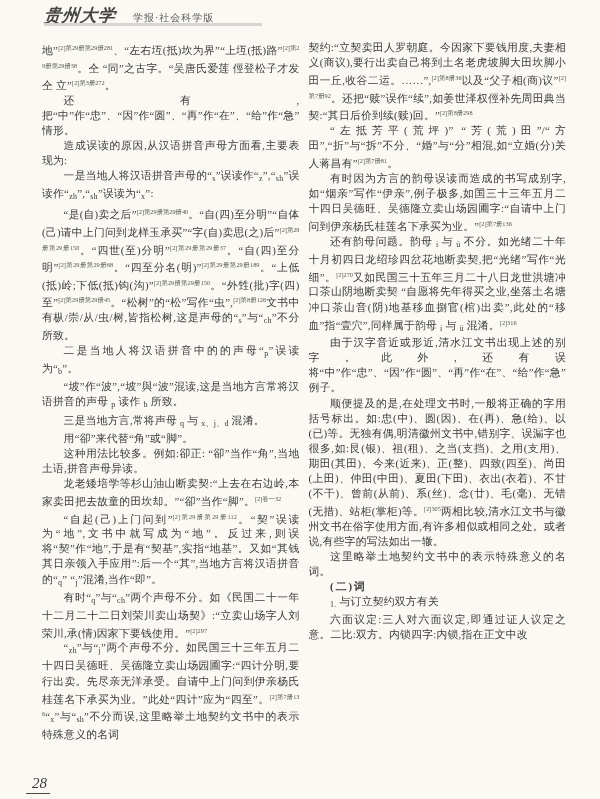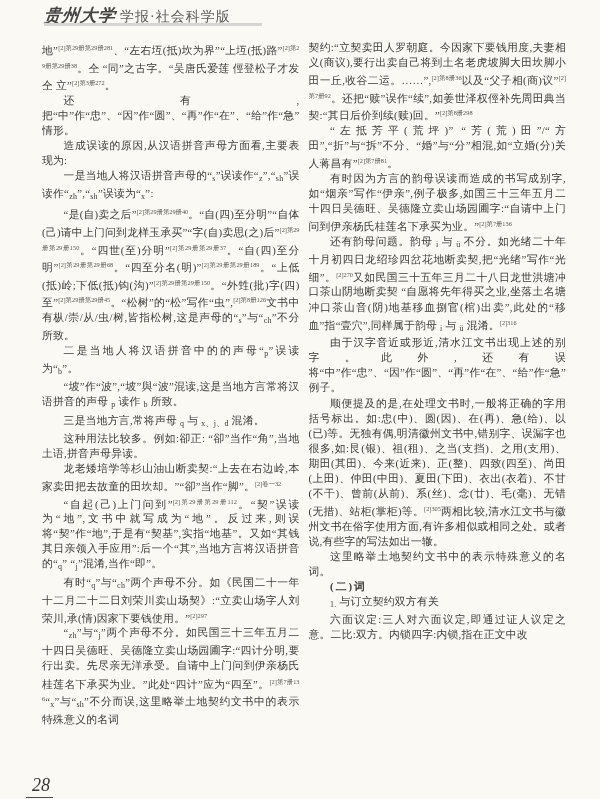--- a/index.html
+++ b/index.html
@@ -9,40 +9,40 @@
     background:#faf9f4;
     font-family:"Liberation Serif","DejaVu Serif",serif;
     color:#3b3a38;
     overflow:hidden;
   }
   .header{position:absolute;left:44px;top:4px;white-space:nowrap;}
   .logo{
     font-style:italic;font-weight:bold;font-size:17px;color:#454442;
     letter-spacing:1px;display:inline-block;transform:skewX(-6deg);
   }
-  .subtitle{font-size:14px;color:#5c5b58;margin-left:4px;letter-spacing:1px;}
+  .subtitle{font-size:10px;color:#5c5b58;margin-left:17px;letter-spacing:1px;}
   .header-rule{position:absolute;left:44px;top:23px;width:218px;height:3px;background:#d6d5d1;}
   .columns{
     position:absolute;left:42px;top:40px;width:524px;height:738px;
     display:flex;gap:9px;
   }
   .col{
     width:257.5px;height:738px;overflow:hidden;
     font-size:10.8px;line-height:15.1px;
     letter-spacing:0.25px;
     text-align:justify;word-break:break-all;
   }
   .para{margin:0;}
   .ind{text-indent:2em;}
   .hd{font-weight:bold;letter-spacing:2px;}
   .cite{font-size:6.3px;vertical-align:3.5px;color:#55544f;letter-spacing:0;}
   .pinyin{font-size:8px;vertical-align:-2px;color:#3b3a38;}
   .page-number{
     position:absolute;left:26px;top:775px;
-    font-style:italic;font-size:18px;color:#3b3a38;
+    font-style:italic;font-size:15px;color:#3b3a38;
     border-bottom:1.5px solid #4a4946;padding:0 3px 1px 6px;
   }
 </style>
 </head>
 <body>
 
 <div class="page">
 
   <div class="header">
     <span class="logo">贵州大学</span><span class="subtitle">学报·社会科学版</span>
@@ -52,20 +52,21 @@
   <div class="columns">
     <div class="col" id="col-left">
         <p class="para"><span>地”</span><span class="cite">[2]第29册第29册281</span><span>、“左右坘(抵)坎为界”“上坘(抵)路”</span><span class="cite">[2]第29册第29册38</span><span>。仝 “同”之古字。“吴唐氏爱莲 俓登松子才发 仝 立”</span><span class="cite">[2]第3册272</span><span>。</span></p>
         <p class="para ind"><span>还有,把“中”作“忠”、“因”作“圆”、“再”作“在”、“给”作“急”、“已”作“以”、“杉”作“设”等情形。</span></p>
         <p class="para ind"><span>造成误读的原因,从汉语拼音声母方面看,主要表现为:</span></p>
         <p class="para ind"><span>一是当地人将汉语拼音声母的“</span><span class="pinyin">s</span><span>”误读作“</span><span class="pinyin">z</span><span>”,“</span><span class="pinyin">sh</span><span>”误读作“</span><span class="pinyin">zh</span><span>”,“</span><span class="pinyin">sh</span><span>”误读为“</span><span class="pinyin">x</span><span>”:</span></p>
         <p class="para ind"><span>“是(自)卖之后”</span><span class="cite">[2]第29册第29册40</span><span>。“自(四)至分明”“自体(己)请中上门问到龙样玉承买”“字(自)卖思(之)后”</span><span class="cite">[2]第29册第29册150</span><span>。“四世(至)分明”</span><span class="cite">[2]第29册第29册37</span><span>。“自(四)至分明”</span><span class="cite">[2]第29册第29册68</span><span>。“四至分名(明)”</span><span class="cite">[2]第29册第29册189</span><span>。“上低(抵)岭;下低(抵)钩(沟)”</span><span class="cite">[2]第29册第29册150</span><span>。“外甡(批)字(四)至”</span><span class="cite">[2]第29册第29册45</span><span>。“松树”的“松”写作“虫”,</span><span class="cite">[2]第8册126</span><span>文书中有枞/崇/从/虫/树,皆指松树,这是声母的“</span><span class="pinyin">s</span><span>”与“</span><span class="pinyin">ch</span><span>”不分所致。</span></p>
         <p class="para ind"><span>二是当地人将汉语拼音中的的声母“</span><span class="pinyin">p</span><span>”误读为“</span><span class="pinyin">b</span><span>”。</span></p>
         <p class="para ind"><span>“坡”作“波”,“坡”與“波”混读,这是当地方言常将汉语拼音的声母 </span><span class="pinyin">p</span><span> 读作 </span><span class="pinyin">b</span><span> 所致。</span></p>
         <p class="para ind"><span>三是当地方言,常将声母 </span><span class="pinyin">q</span><span> 与 </span><span class="pinyin">x、j、d</span><span> 混淆。</span></p>
+        <p class="para ind"><span>用“卻”来代替“角”或“脚”。</span></p>
         <p class="para ind"><span>这种用法比较多。例如:卻正: “卻”当作“角”,当地土语,拼音声母异读。</span></p>
         <p class="para ind"><span>龙老矮培学等杉山油山断卖契:“上去在右边岭,本家卖田把去故童的田坎却。”“卻”当作“脚”。</span><span class="cite">[2]卷一32</span></p>
         <p class="para ind"><span>“自起(己)上门问到”</span><span class="cite">[2]第29册第29册112</span><span>。“契”误读为“地”,文书中就写成为“地”。反过来,则误将“契”作“地”,于是有“契基”,实指“地基”。又如“其钱其日亲领入手应用”:后一个“其”,当地方言将汉语拼音的“</span><span class="pinyin">q</span><span>” “</span><span class="pinyin">j</span><span>”混淆,当作“即”。</span></p>
         <p class="para ind"><span>有时“</span><span class="pinyin">q</span><span>”与“</span><span class="pinyin">ch</span><span>”两个声母不分。如《民国二十一年十二月二十二日刘荣川卖山场契》:“立卖山场字人刘荣川,承(情)因家下要钱使用。”</span><span class="cite">[2]297</span></p>
         <p class="para ind"><span>“</span><span class="pinyin">zh</span><span>”与“</span><span class="pinyin">j</span><span>”两个声母不分。如民国三十三年五月二十四日吴德旺、吴德隆立卖山场园圃字:“四计分明,要行出卖。先尽亲无洋承受。自请中上门问到伊亲杨氏桂莲名下承买为业。”此处“四计”应为“四至”。</span><span class="cite">[2]第7册136</span><span>“</span><span class="pinyin">x</span><span>”与“</span><span class="pinyin">sh</span><span>”不分而误,这里略举土地契约文书中的表示特殊意义的名词</span></p>
       </div>
     <div class="col" id="col-right">
         <p class="para"><span>契约:“立契卖田人罗朝庭。今因家下要钱用度,夫妻相义(商议),要行出卖自己将到土名老虎坡脚大田坎脚小田一丘,收谷二运。……”,</span><span class="cite">[2]第8册36</span><span>以及“父子相(商)议”</span><span class="cite">[2]第7册92</span><span>。还把“赎”误作“续”,如姜世泽权俓补先周田典当契:“其日后价到续(赎)回。”</span><span class="cite">[2]第8册298</span></p>
         <p class="para ind"><span>“左抵芳平(荒坪)” “芳(荒)田”/“方田”,“折”与“拆”不分、“婚”与“分”相混,如“立婚(分)关人蒋昌有”</span><span class="cite">[2]第7册81</span><span>。</span></p>
         <p class="para ind"><span>有时因为方言的韵母误读而造成的书写成别字,如“烟亲”写作“伊亲”,例子极多,如国三十三年五月二十四日吴德旺、吴德隆立卖山场园圃字:“自请中上门问到伊亲杨氏桂莲名下承买为业。”</span><span class="cite">[2]第7册136</span></p>

